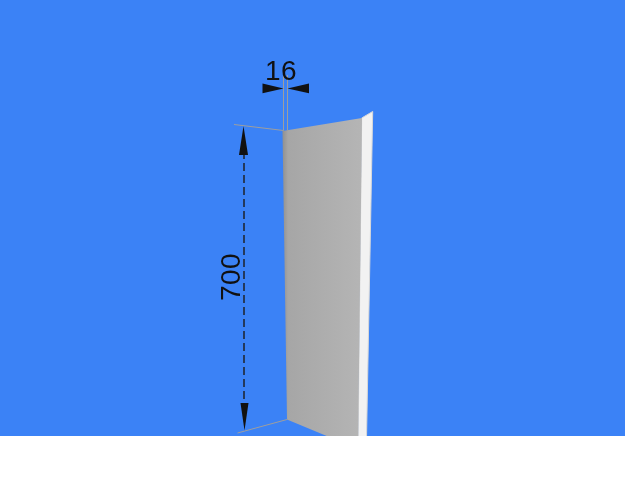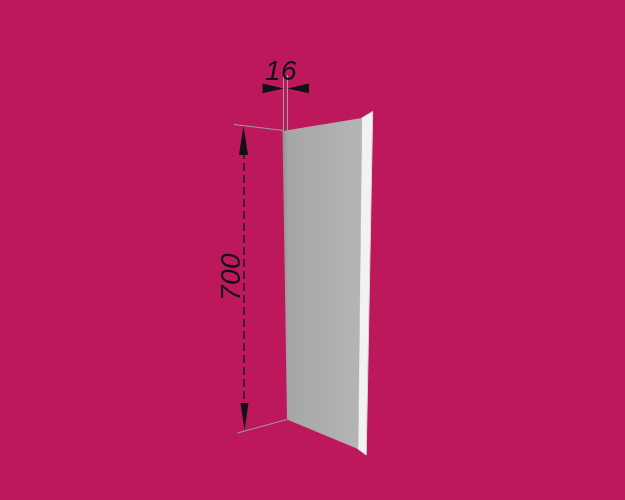--- a/index.html
+++ b/index.html
@@ -4,24 +4,23 @@
 <style>
   html, body {
     margin: 0;
     padding: 0;
     background: #ffffff;
     font-family: "Liberation Sans", sans-serif;
   }
   .stage {
     position: relative;
     width: 625px;
-    height: 500px;
-    background: #be185d;
+    height: 436px;
+    background: #3b82f6;
     overflow: hidden;
-    font-style: italic;
   }
   svg { display: block; }
   .dim-text {
     font-family: "Liberation Sans", sans-serif;
     font-size: 28px;
     letter-spacing: 0.5px;
     fill: #111111;
   }
 </style>
 </head>

